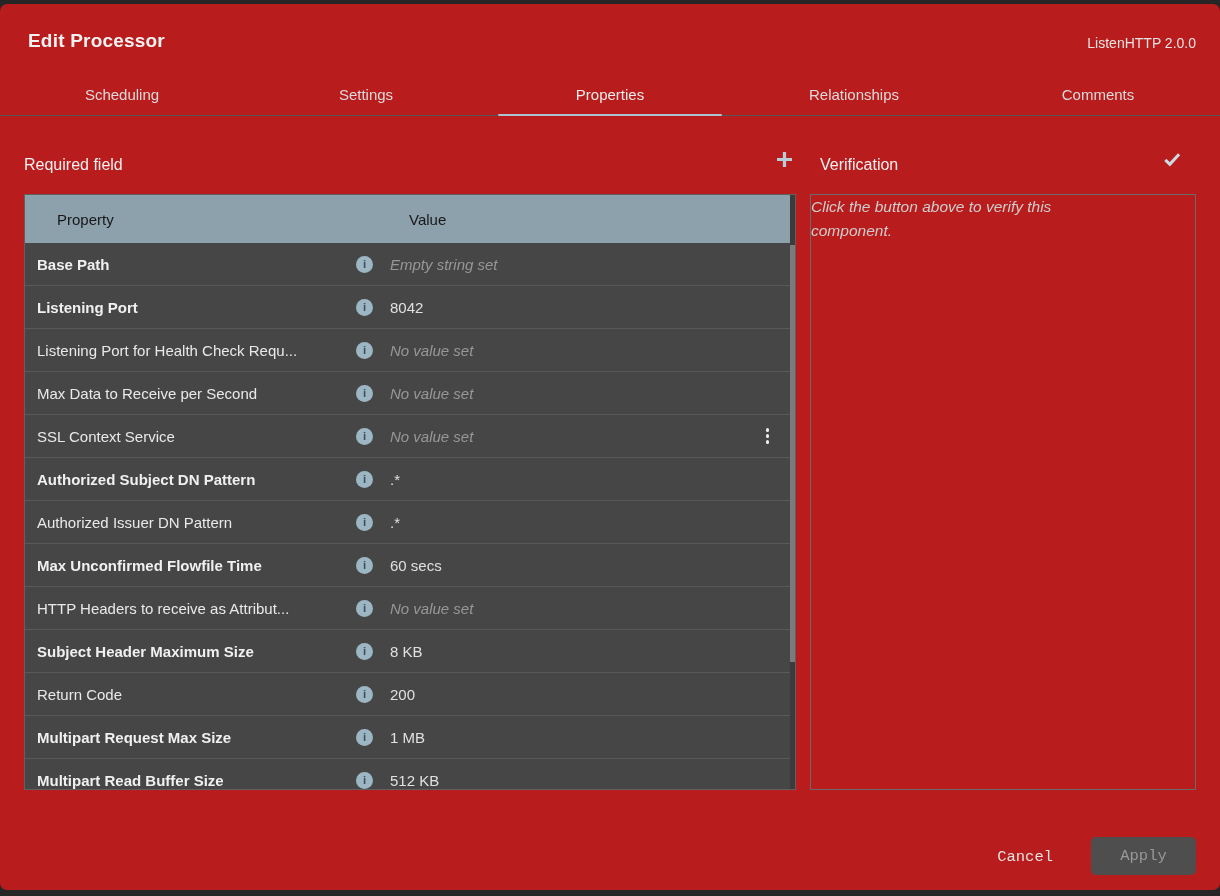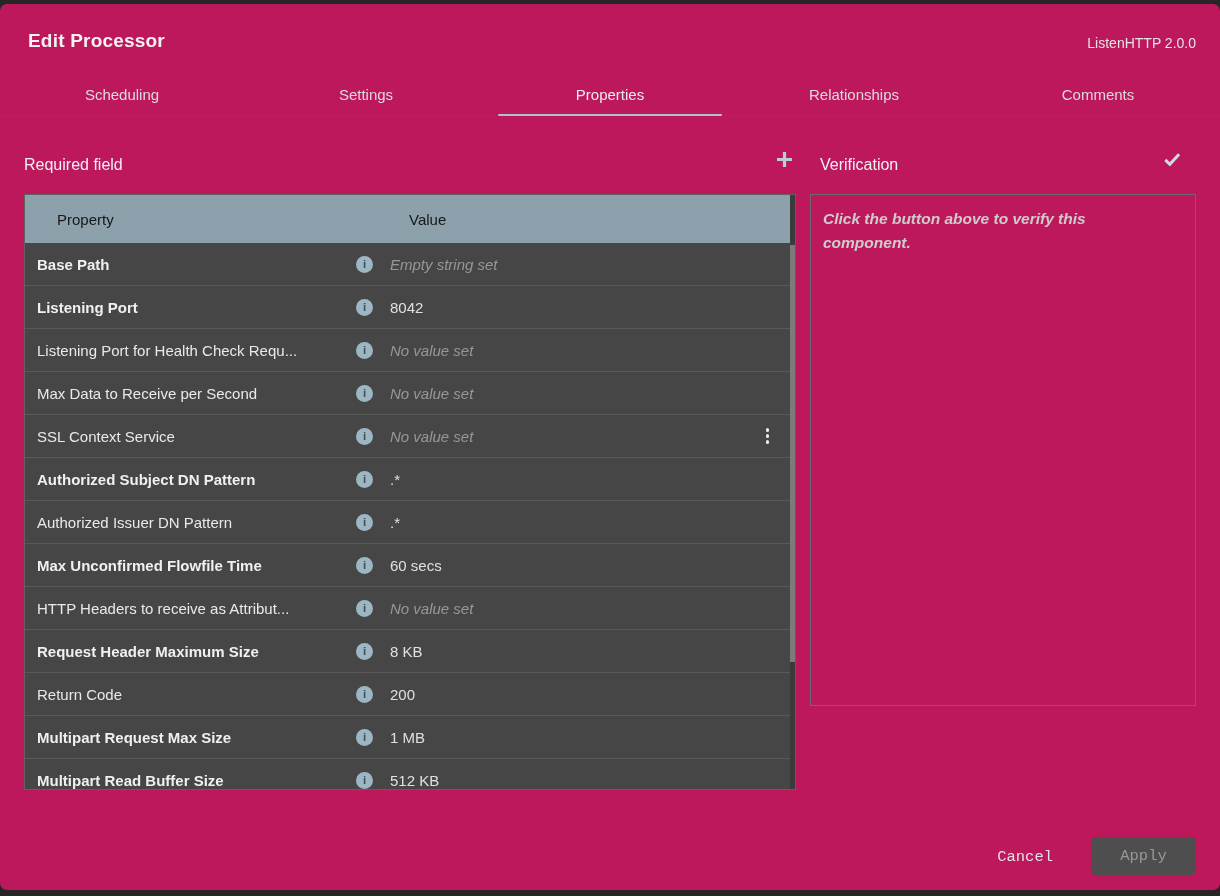--- a/index.html
+++ b/index.html
@@ -4,21 +4,21 @@
 <style>
   html,body{margin:0;padding:0;}
   body{
     width:1220px;height:896px;overflow:hidden;
     background:#262626;
     font-family:"Liberation Sans","DejaVu Sans",sans-serif;
     -webkit-font-smoothing:antialiased;
   }
   .dialog{
     position:absolute;left:0;top:4px;width:1220px;height:886px;
-    background:#be185d;border-radius:7px;
+    background:#b91c1c;border-radius:7px;
     display:flex;flex-direction:column;
     color:#e6e6e6;
   }
   
   .dialog-header{
     padding:26px 24px 0 28px;
     display:flex;justify-content:space-between;align-items:flex-end;
   }
   .dialog-title{font-size:19px;font-weight:700;color:#f2f2f2;letter-spacing:.2px;}
   .dialog-version{font-size:14px;color:#e4e4e4;padding-bottom:1px;}
@@ -79,23 +79,22 @@
   }
   .cell-value{flex:1;color:#e0e0e0;}
   .trow.unset .cell-value{font-style:italic;color:#979797;}
   .cell-menu{padding-right:26px;display:flex;flex-direction:column;gap:2.5px;cursor:pointer;}
   .cell-menu i{width:3.5px;height:3.5px;border-radius:50%;background:#ededed;display:block;}
   
   .scrollbar{position:absolute;top:0;right:0;width:5px;height:100%;background:#3b3b3b;}
   .scrollbar .thumb{position:absolute;top:50px;left:0;width:5px;height:417px;background:#7b7b7b;}
   
   .verify-box{
-    height:512px;box-sizing:border-box;border:1px solid #6a6a6a;
-    padding:12px;
-    font-weight:bold;
+    height:596px;box-sizing:border-box;border:1px solid #6a6a6a;
+    padding:0;
   }
   .verify-placeholder{
     margin:0;max-width:320px;font-size:15.5px;line-height:24px;
     font-style:italic;color:#cdcdcd;
   }
   
   .footer{
     flex:1;display:flex;align-items:flex-end;justify-content:flex-end;
     gap:36px;padding:0 24px 15px;
   }
@@ -217,21 +216,21 @@
     <span class="cell-value">60 secs</span>
   </div>
             <div class="trow unset">
     <span class="cell-name">HTTP Headers to receive as Attribut...</span>
     <span class="cell-icon">
       <span class="info-icon">i</span>
     </span>
     <span class="cell-value">No value set</span>
   </div>
             <div class="trow required">
-    <span class="cell-name">Request Header Maximum Size</span>
+    <span class="cell-name">Subject Header Maximum Size</span>
     <span class="cell-icon">
       <span class="info-icon">i</span>
     </span>
     <span class="cell-value">8 KB</span>
   </div>
             <div class="trow">
     <span class="cell-name">Return Code</span>
     <span class="cell-icon">
       <span class="info-icon">i</span>
     </span>

